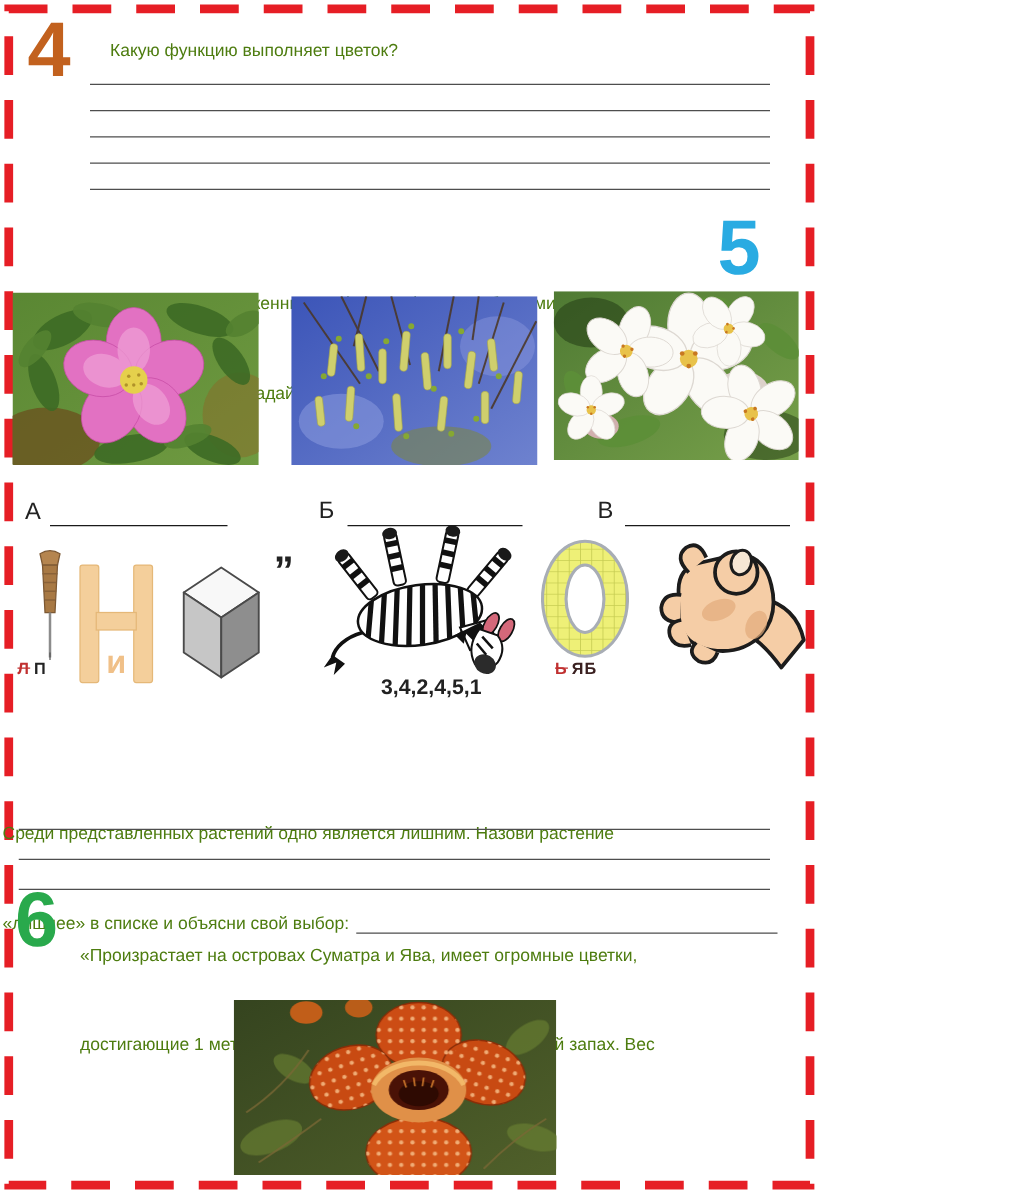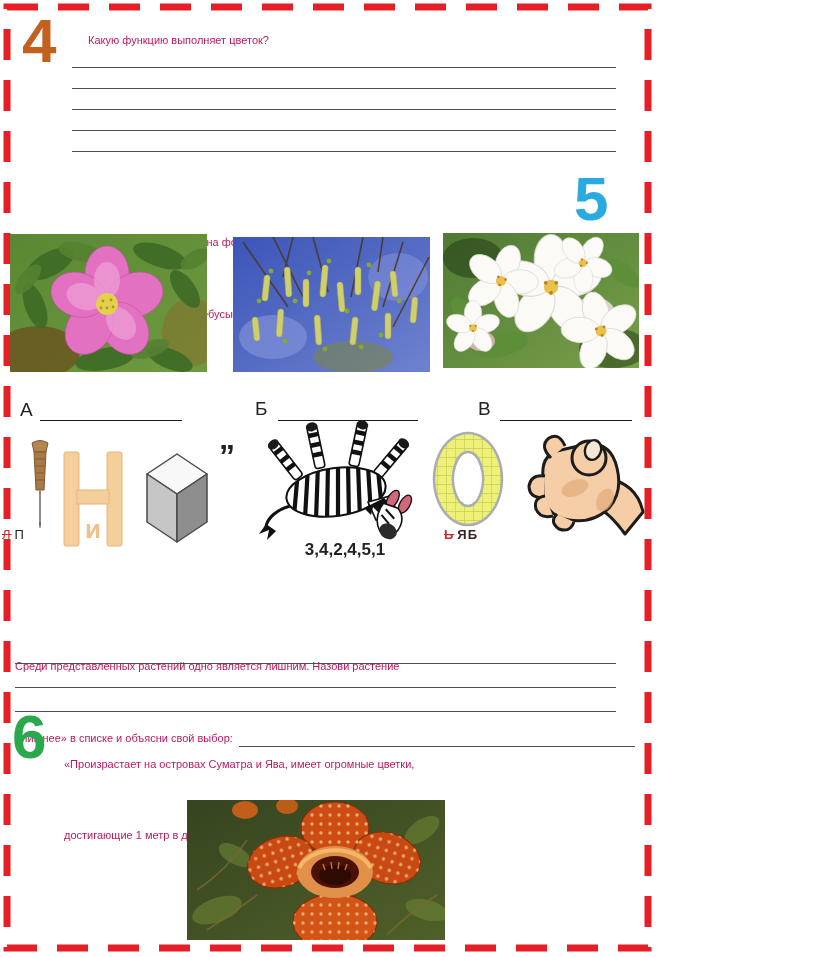--- a/index.html
+++ b/index.html
@@ -10,24 +10,24 @@
   }
   .abs{position:absolute;}
   
   #border-svg{position:absolute;left:0;top:0;width:816px;height:957px;pointer-events:none;}
   
   .qnum{font-size:62px;font-weight:bold;line-height:1;letter-spacing:-2px;}
   #q4-num{left:22px;top:10px;color:#c2611e;}
   #q5-num{left:574px;top:168px;color:#29abe2;}
   #q6-num{left:12px;top:706px;color:#29a94c;}
   
-  .txt{font-size:11px;line-height:24px;color:#be185d;white-space:pre-wrap;}
+  .txt{font-size:14px;line-height:24px;color:#4d7c0f;white-space:pre-wrap;}
   #q4-question{left:88px;top:28px;width:520px;}
   #q5-prompt{left:35px;top:182px;width:545px;}
-  #outlier-text{left:15px;top:606px;width:620px;}
+  #outlier-text{left:2px;top:606px;width:620px;}
   #q6-text{left:64px;top:706px;width:545px;line-height:23.5px;}
   
   .wline{position:absolute;height:0;border-top:1.6px solid #4e4e4e;}
   .q4l{left:72px;width:544px;}
   #q4l1{top:67px;}#q4l2{top:88px;}#q4l3{top:109px;}#q4l4{top:130px;}#q4l5{top:151px;}
   .outl{left:15px;width:601px;}
   #outl1{top:663px;}#outl2{top:687px;}#outl3{top:711px;}
   .fill-line{flex:1;border-bottom:1.6px solid #4e4e4e;margin:0 0 3px 6px;}
   .flexrow{display:flex;align-items:flex-end;}
   
@@ -40,21 +40,21 @@
   .rlabel{font-size:19px;color:#222;}
   #rlabel-a{left:20px;top:399px;}
   #rlabel-b{left:255px;top:398px;}
   #rlabel-v{left:478px;top:398px;}
   .rline{position:absolute;height:0;border-top:1.8px solid #1a1a1a;}
   #rline-a{left:40px;top:420px;width:142px;}
   #rline-b{left:278px;top:420px;width:140px;}
   #rline-v{left:500px;top:420px;width:132px;}
   
   #awl{left:18px;top:438px;}
-  #sub-a{left:2px;top:527px;font-size:13px;font-weight:normal;color:#222;letter-spacing:1px;}
+  #sub-a{left:14px;top:527px;font-size:13px;font-weight:bold;color:#222;letter-spacing:1px;}
   .struck{color:#c03030;text-decoration:line-through;text-decoration-color:#c03030;margin-right:3px;}
   #letter-n{left:62px;top:450px;}
   #cube{left:136px;top:446px;}
   #cube-quotes{left:219px;top:440px;font-size:32px;font-weight:bold;color:#222;line-height:1;}
   #zebra{left:256px;top:418px;}
   #zebra-nums{left:290px;top:540px;width:110px;text-align:center;font-size:17px;font-weight:bold;color:#222;}
   #zero{left:428px;top:430px;}
   #sub-v{left:444px;top:527px;font-size:13px;font-weight:bold;color:#3a2020;letter-spacing:1px;}
   #hand{left:513px;top:424px;}
 </style>

